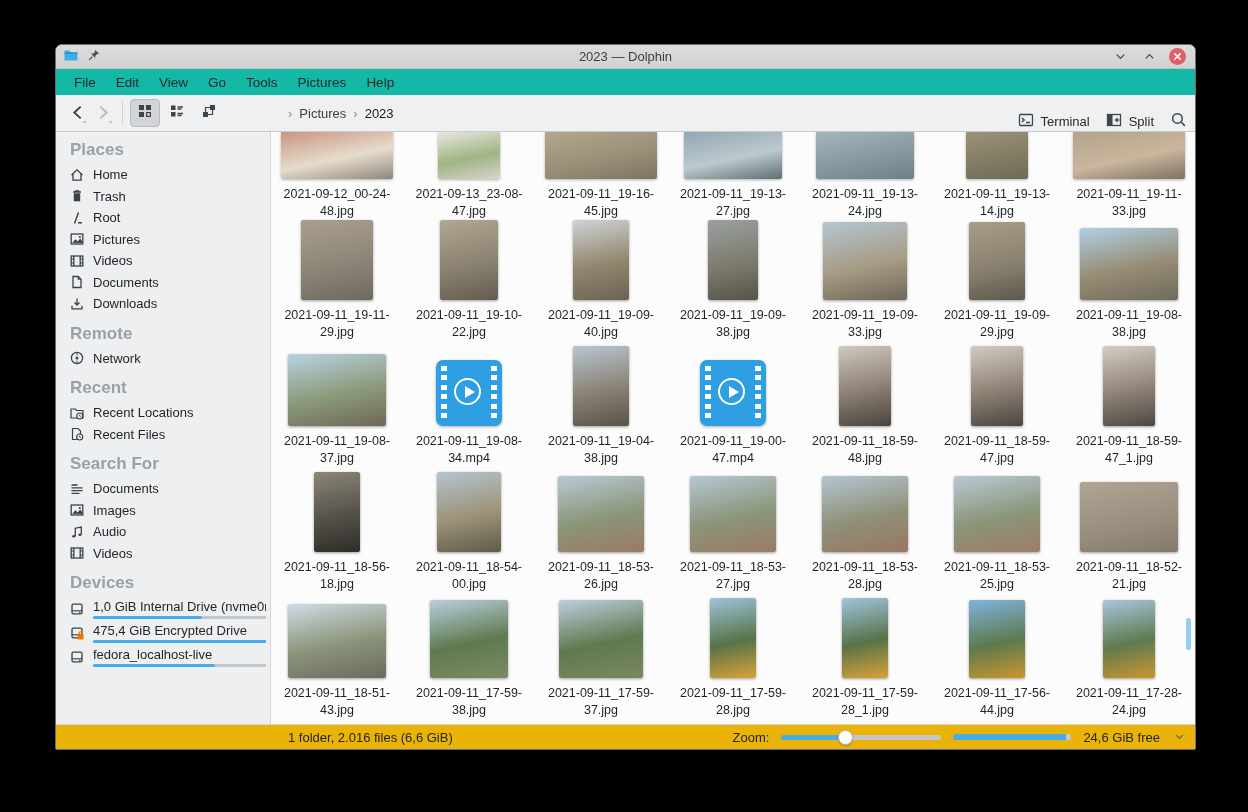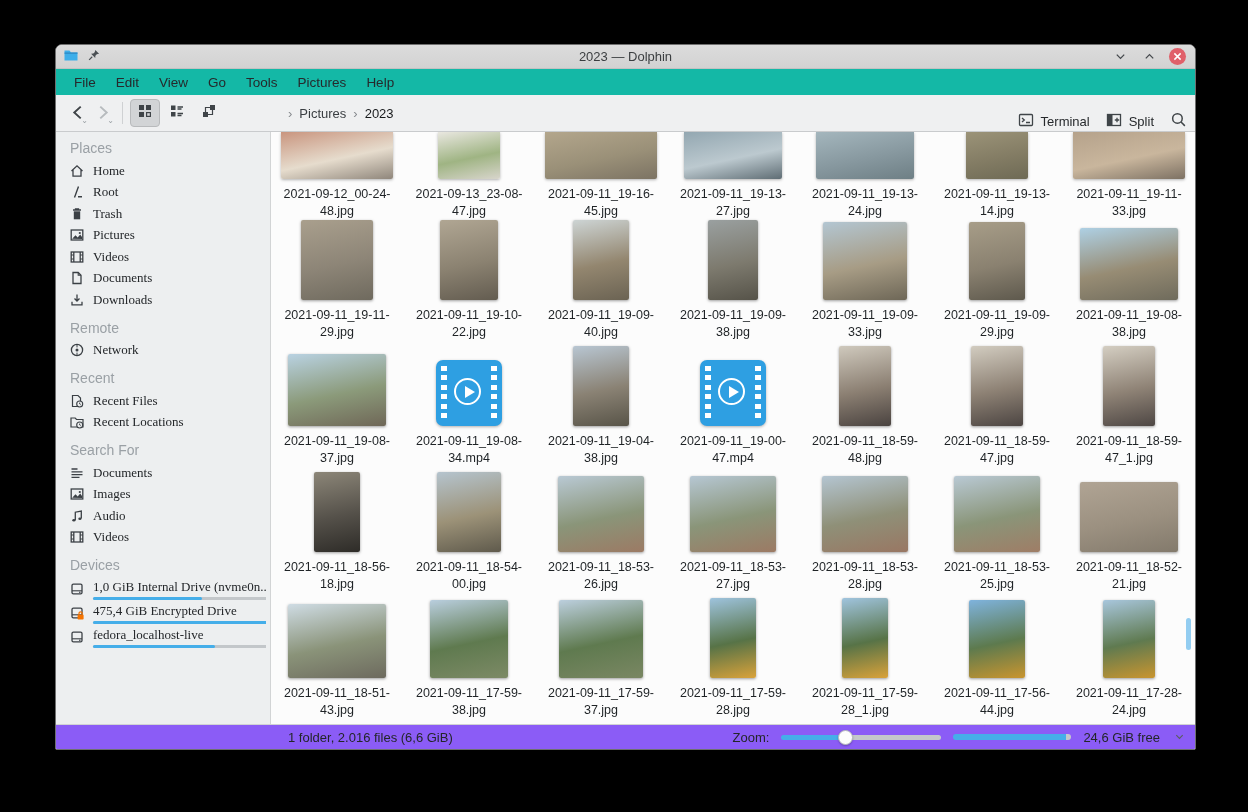--- a/index.html
+++ b/index.html
@@ -32,23 +32,23 @@
   .view-btn.pressed { background:#d2d4d6; border:1px solid #b8babc; }
   .breadcrumb { position:absolute; left:232px; top:0; bottom:0; display:flex; align-items:center; gap:7px; font-size:13px; color:#3a3e42; }
   .crumb-sep { color:#85898d; font-size:13px; }
   .crumb-last { font-weight:400; color:#17191b; }
   .tools-right { position:absolute; right:8px; top:16px; bottom:0; display:flex; align-items:flex-end; gap:16px; }
   .tool-btn { display:flex; align-items:center; gap:7px; font-size:13px; color:#26292c; }
 
   
   .body { flex:1 1 auto; display:flex; min-height:0; }
   .sidebar { width:215px; background:#edeff0; border-right:1px solid #d2d4d5; padding:6px 4px 0 13px; overflow:hidden; }
-  .side-header { color:#9aa0a5; font-size:14px; margin:9px 0 4px 1px; }
+  .side-header { color:#9aa0a5; font-size:17px; margin:9px 0 4px 1px;font-weight:bold; }
   .side-header.first { margin-top:2px; }
-  .side-item { display:flex; align-items:center; gap:8px; height:21.5px; color:#232629; font-size:13px; white-space:nowrap; overflow:hidden;font-family:Liberation Serif, serif; }
+  .side-item { display:flex; align-items:center; gap:8px; height:21.5px; color:#232629; font-size:13px; white-space:nowrap; overflow:hidden; }
   .side-item .icn { flex:0 0 16px; width:16px; height:16px; color:#3b4045; display:flex; align-items:center; justify-content:center; }
   .side-device { height:24px; }
   .dev-col { display:flex; flex-direction:column; justify-content:center; gap:2px; min-width:0; flex:1; }
   .dev-label { white-space:nowrap; overflow:hidden; font-size:13px; color:#232629; }
   .cap-track { height:3px; border-radius:2px; background:#c3c7ca; width:182px; position:relative; }
   .cap-fill { position:absolute; left:0; top:0; bottom:0; border-radius:2px; background:#45aee9; }
 
   .content { flex:1; background:#fcfcfc; position:relative; overflow:hidden; }
   .grid-row { display:grid; grid-template-columns:repeat(7,1fr); height:126px; }
   .grid-row.first { height:88px; }
@@ -61,21 +61,21 @@
   .vthumb::before,.vthumb::after { content:""; position:absolute; top:6px; bottom:6px; width:6px;
     background-image:repeating-linear-gradient(#fff 0 5px, rgba(0,0,0,0) 5px 9.5px); }
   .vthumb::before { left:5px; } .vthumb::after { right:5px; }
   .vplay { position:absolute; top:50%; left:50%; width:27px; height:27px; margin:-15px 0 0 -15px;
     border:2.5px solid #fff; border-radius:50%; }
   .vplay::after { content:""; position:absolute; left:9px; top:5.5px;
     border-left:10px solid #fff; border-top:6.5px solid transparent; border-bottom:6.5px solid transparent; }
   .vscroll { position:absolute; right:4px; top:486px; width:5px; height:32px; border-radius:3px; background:#93cdf1; }
 
   
-  .statusbar { height:25px; border-top:1px solid #d1d3d4; background:#8b5cf6; display:flex; align-items:center;
+  .statusbar { height:25px; border-top:1px solid #d1d3d4; background:#eab308; display:flex; align-items:center;
     padding:0 10px 0 232px; font-size:13px; color:#232629; flex:0 0 auto; }
   .status-right { margin-left:auto; display:flex; align-items:center; gap:12px; }
   .ztrack { width:160px; height:5px; border-radius:3px; position:relative; }
   .zhandle { position:absolute; top:50%; width:15px; height:15px; margin-top:-7.5px; margin-left:-7.5px;
     background:#fdfdfd; border:1px solid #b5b9bd; border-radius:50%; box-shadow:0 1px 2px rgba(0,0,0,.25); }
   .capbar { width:118px; height:6px; border-radius:3px; }
   .free-chevron { color:#5a5e62; font-size:11px; margin-left:2px; }
 </style>
 </head>
 <body>
@@ -215,33 +215,33 @@
           <span class="icn">
             <svg width="16" height="16" viewBox="0 0 16 16">
               <path d="M2.5 8L8 2.8 13.5 8M4 6.8V13.2h8V6.8" fill="none" stroke="currentColor" stroke-width="1.3"></path>
             </svg>
           </span>
           <span>Home</span>
         </div>
         <div class="side-item">
           <span class="icn">
             <svg width="16" height="16" viewBox="0 0 16 16">
-              <path d="M9.5 2.5l-4 11M9 12.8h4" fill="none" stroke="currentColor" stroke-width="1.4"></path>
-            </svg>
-          </span>
-          <span>Root</span>
-        </div>
-        <div class="side-item">
-          <span class="icn">
-            <svg width="16" height="16" viewBox="0 0 16 16">
               <path d="M4 4h8M6.5 4V2.8h3V4" fill="none" stroke="currentColor" stroke-width="1.3"></path>
               <rect x="4.8" y="5.3" width="6.4" height="8" fill="currentColor"></rect>
             </svg>
           </span>
           <span>Trash</span>
+        </div>
+        <div class="side-item">
+          <span class="icn">
+            <svg width="16" height="16" viewBox="0 0 16 16">
+              <path d="M9.5 2.5l-4 11M9 12.8h4" fill="none" stroke="currentColor" stroke-width="1.4"></path>
+            </svg>
+          </span>
+          <span>Root</span>
         </div>
         <div class="side-item">
           <span class="icn">
             <svg width="16" height="16" viewBox="0 0 16 16">
               <rect x="2.2" y="3" width="11.6" height="10" fill="none" stroke="currentColor" stroke-width="1.3"></rect>
               <path d="M3.2 11.8l3.3-3.5 2.2 2.2 2.5-3 1.8 2.4v2z" fill="currentColor"></path>
               <circle cx="10.8" cy="6" r="1.1" fill="currentColor"></circle>
             </svg>
           </span>
           <span>Pictures</span>
@@ -282,36 +282,36 @@
               <circle cx="8" cy="8" r="1.5" fill="currentColor"></circle>
               <path d="M8 2.4v3M8 10.6v3" stroke="currentColor" stroke-width="1"></path>
             </svg>
           </span>
           <span>Network</span>
         </div>
         <div class="side-header">Recent</div>
         <div class="side-item">
           <span class="icn">
             <svg width="16" height="16" viewBox="0 0 16 16">
+              <path d="M2 4h4.2l1.3 1.5H14v7.5H2z" fill="none" stroke="currentColor" stroke-width="1.2"></path>
+              <circle cx="10.7" cy="11" r="3" fill="#edeff0" stroke="currentColor" stroke-width="1.1"></circle>
+              <path d="M10.7 9.6V11l1 .8" fill="none" stroke="currentColor" stroke-width="1"></path>
+            </svg>
+          </span>
+          <span>Recent Locations</span>
+        </div>
+        <div class="side-item">
+          <span class="icn">
+            <svg width="16" height="16" viewBox="0 0 16 16">
               <path d="M3.5 2.5h5.5l2.5 2.5v8.5H3.5z" fill="none" stroke="currentColor" stroke-width="1.2"></path>
               <circle cx="10.7" cy="11" r="3" fill="#edeff0" stroke="currentColor" stroke-width="1.1"></circle>
               <path d="M10.7 9.6V11l1 .8" fill="none" stroke="currentColor" stroke-width="1"></path>
             </svg>
           </span>
           <span>Recent Files</span>
-        </div>
-        <div class="side-item">
-          <span class="icn">
-            <svg width="16" height="16" viewBox="0 0 16 16">
-              <path d="M2 4h4.2l1.3 1.5H14v7.5H2z" fill="none" stroke="currentColor" stroke-width="1.2"></path>
-              <circle cx="10.7" cy="11" r="3" fill="#edeff0" stroke="currentColor" stroke-width="1.1"></circle>
-              <path d="M10.7 9.6V11l1 .8" fill="none" stroke="currentColor" stroke-width="1"></path>
-            </svg>
-          </span>
-          <span>Recent Locations</span>
         </div>
         <div class="side-header">Search For</div>
         <div class="side-item">
           <span class="icn">
             <svg width="16" height="16" viewBox="0 0 16 16">
               <path d="M2.5 4h6M2.5 6.8h11M2.5 9.6h11M2.5 12.4h8" fill="none" stroke="currentColor" stroke-width="1.3"></path>
             </svg>
           </span>
           <span>Documents</span>
         </div>

